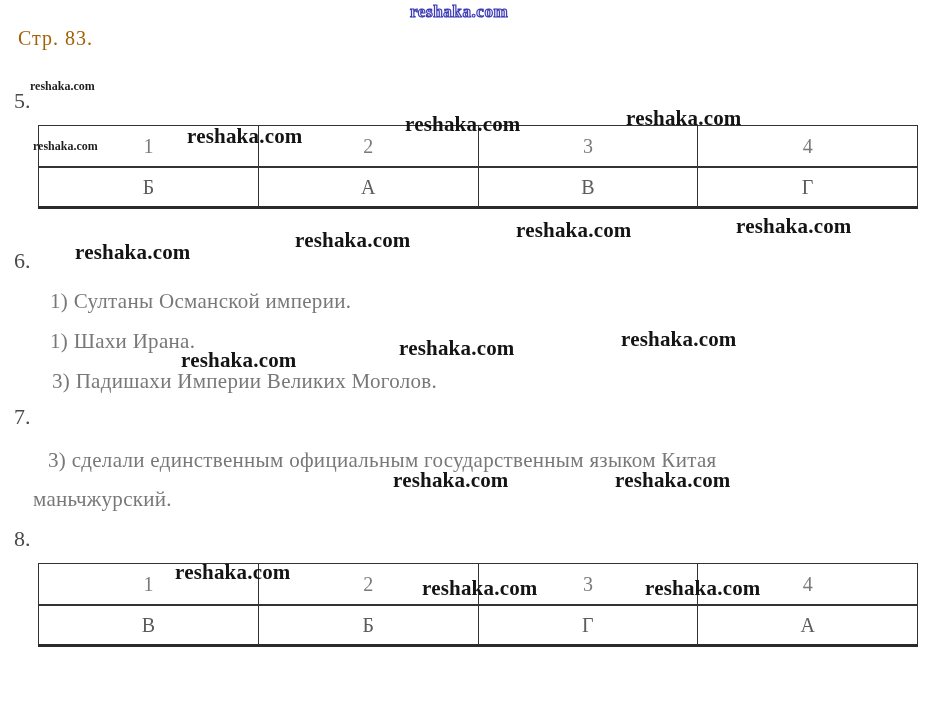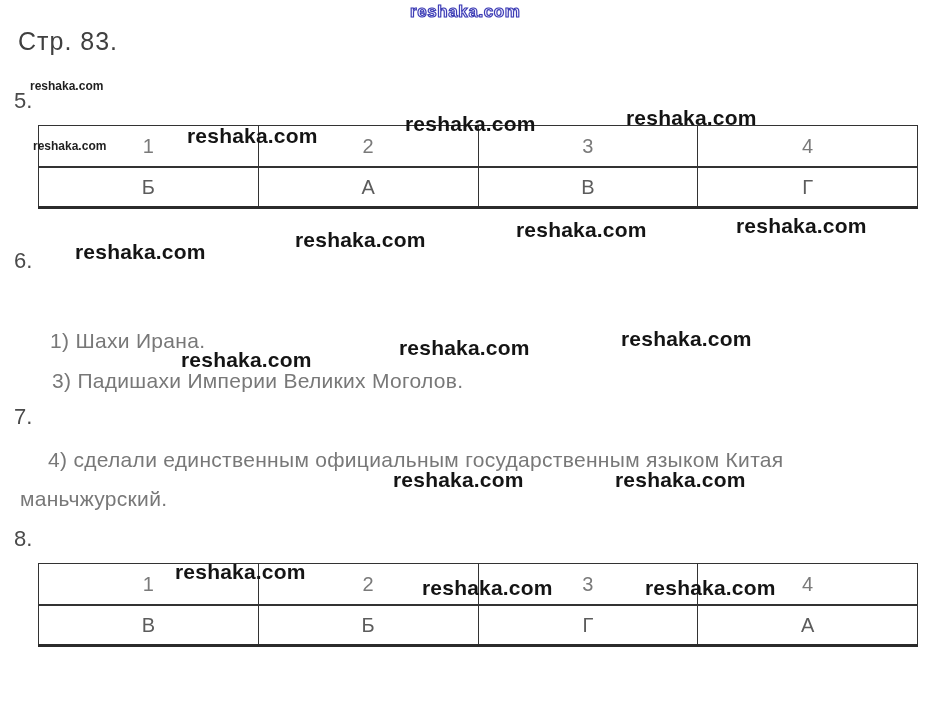--- a/index.html
+++ b/index.html
@@ -1,21 +1,21 @@
 <!DOCTYPE html>
 <html><head>
 <meta charset="utf-8">
 <style>
   html, body { margin: 0; padding: 0; background: #ffffff; }
   .page {
     position: relative;
     width: 930px;
     height: 661px;
     background: #ffffff;
-    font-family: Liberation Sans, sans-serif;
+    font-family: Liberation Serif, serif;
     overflow: hidden;
   }
 
   
   .wm { position: absolute; white-space: nowrap; z-index: 6; }
   .wm-bold  { font-weight: 700; font-size: 21px; color: #141414; letter-spacing: 0.2px; }
   .wm-small { font-weight: 600; font-size: 12px; color: #1f1f1f; }
   .wm-outline {
     font-weight: 700; font-size: 17px; letter-spacing: 0.6px;
     color: #efecff;
@@ -37,42 +37,42 @@
   .wm-63   { left: 621px; top: 327px; }
   .wm-71   { left: 393px; top: 468px; }
   .wm-72   { left: 615px; top: 468px; }
   .wm-t2a  { left: 175px; top: 560px; }
   .wm-t2b  { left: 422px; top: 576px; }
   .wm-t2c  { left: 645px; top: 576px; }
 
   
   .page-title {
     position: absolute; left: 18px; top: 27px; margin: 0;
-    font-size: 25px; font-weight: 400; letter-spacing: 1px;
-    color: #404040; z-index: 2;
+    font-size: 20px; font-weight: 400; letter-spacing: 1px;
+    color: #a16207; z-index: 2;
   }
   .sec-num {
     position: absolute; font-size: 22px; font-weight: 400;
     color: #4a4a4a; z-index: 2;
   }
   .sec-5 { left: 14px; top: 88px; }
   .sec-6 { left: 14px; top: 248px; }
   .sec-7 { left: 14px; top: 404px; }
   .sec-8 { left: 14px; top: 526px; }
 
   
   .body-line {
     position: absolute; font-size: 21px; color: #787878;
     letter-spacing: 0.3px; z-index: 2; white-space: nowrap;
   }
   .l61 { left: 50px; top: 289px; }
   .l62 { left: 50px; top: 329px; }
   .l63 { left: 52px; top: 369px; }
   .l71 { left: 48px; top: 448px; }
-  .l72 { left: 20px; top: 487px; }
+  .l72 { left: 33px; top: 487px; }
 
   
   .ans-table {
     position: absolute; left: 38px; width: 880px;
     border-collapse: collapse; table-layout: fixed; z-index: 1;
     border: 1px solid #333333;
     border-bottom: 3px solid #2b2b2b;
   }
   .ans-table td {
     border: 1px solid #333333;
@@ -118,28 +118,29 @@
   <span class="wm wm-bold wm-t1b">reshaka.com</span>
   <span class="wm wm-bold wm-t1c">reshaka.com</span>
   <span class="wm wm-small wm-s2">reshaka.com</span>
 
   <span class="wm wm-bold wm-r1">reshaka.com</span>
   <span class="wm wm-bold wm-r2">reshaka.com</span>
   <span class="wm wm-bold wm-r3">reshaka.com</span>
   <span class="wm wm-bold wm-r4">reshaka.com</span>
 
   <div class="sec-num sec-6">6.</div>
+  <div class="body-line l61">1) Султаны Османской империи.</div>
   <div class="body-line l62">1) Шахи Ирана.</div>
   <span class="wm wm-bold wm-61">reshaka.com</span>
   <span class="wm wm-bold wm-62">reshaka.com</span>
   <span class="wm wm-bold wm-63">reshaka.com</span>
   <div class="body-line l63">3) Падишахи Империи Великих Моголов.</div>
 
   <div class="sec-num sec-7">7.</div>
-  <div class="body-line l71">4) сделали единственным официальным государственным языком Китая</div>
+  <div class="body-line l71">3) сделали единственным официальным государственным языком Китая</div>
   <span class="wm wm-bold wm-71">reshaka.com</span>
   <span class="wm wm-bold wm-72">reshaka.com</span>
   <div class="body-line l72">маньчжурский.</div>
 
   <div class="sec-num sec-8">8.</div>
 
   <table class="ans-table t8">
     <tbody>
       <tr class="hdr">
         <td>1</td>

